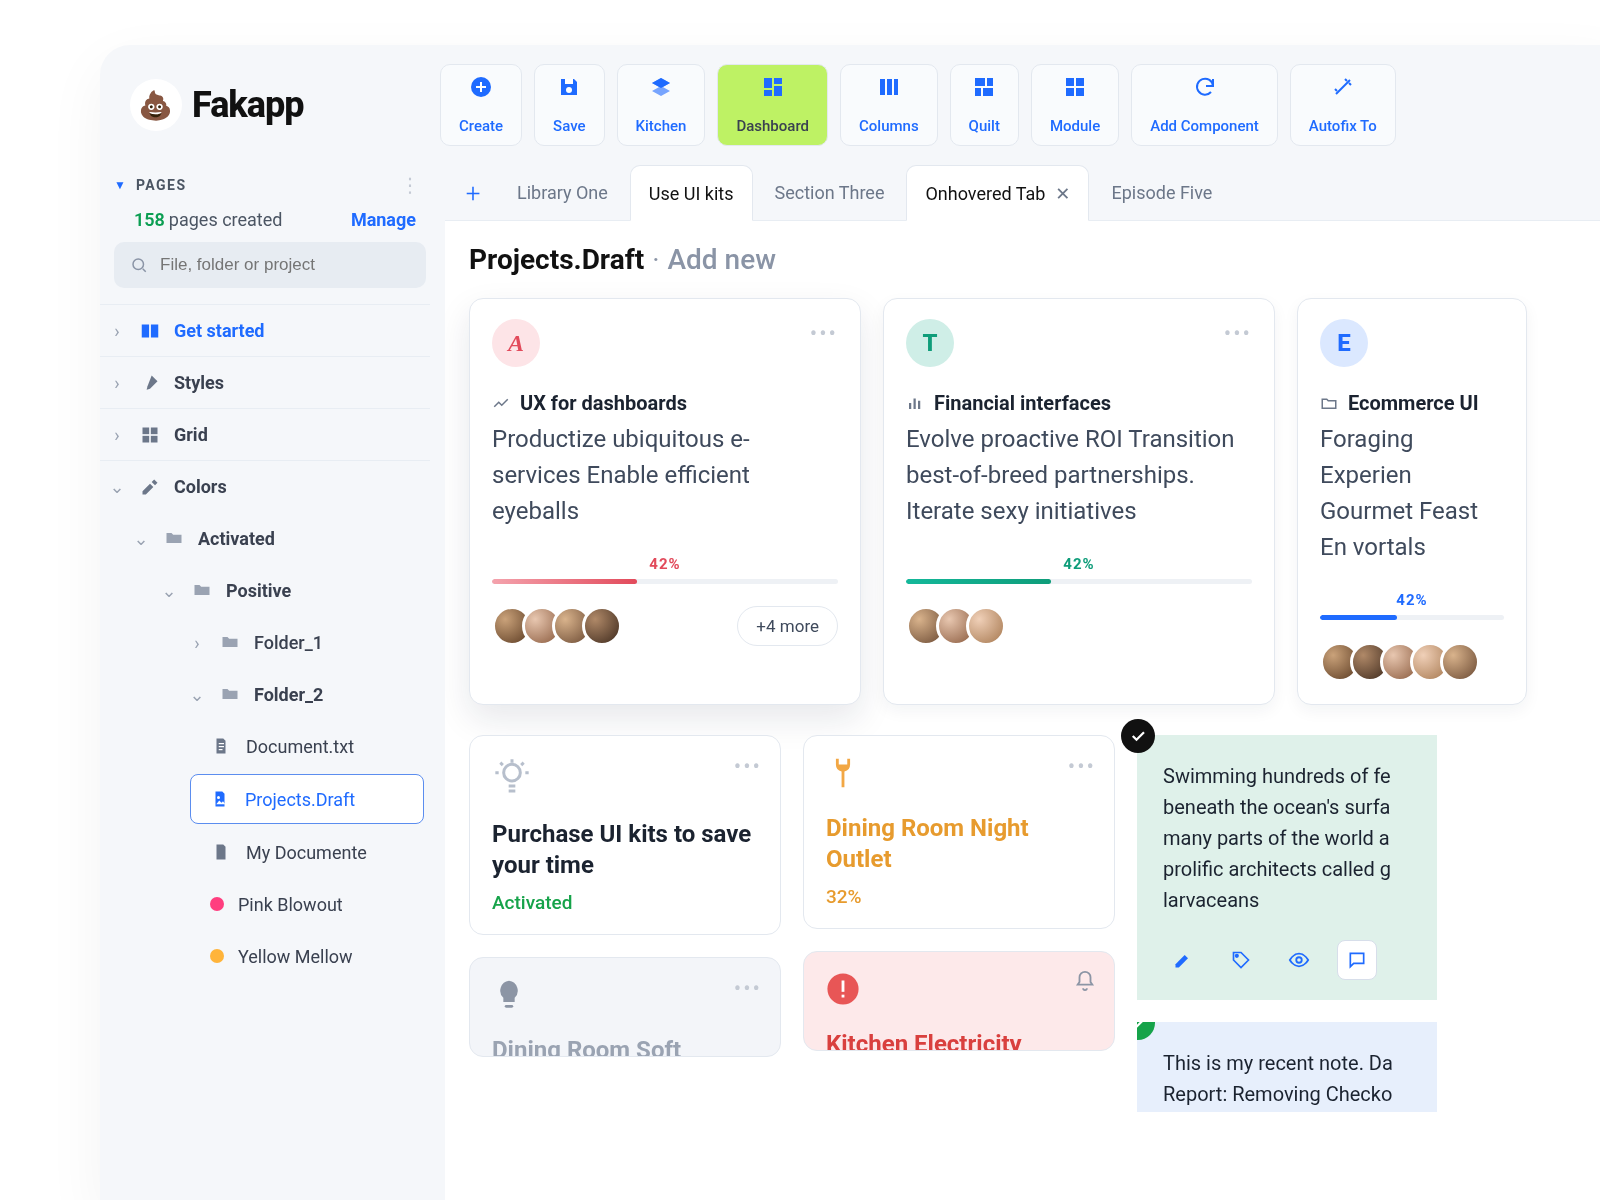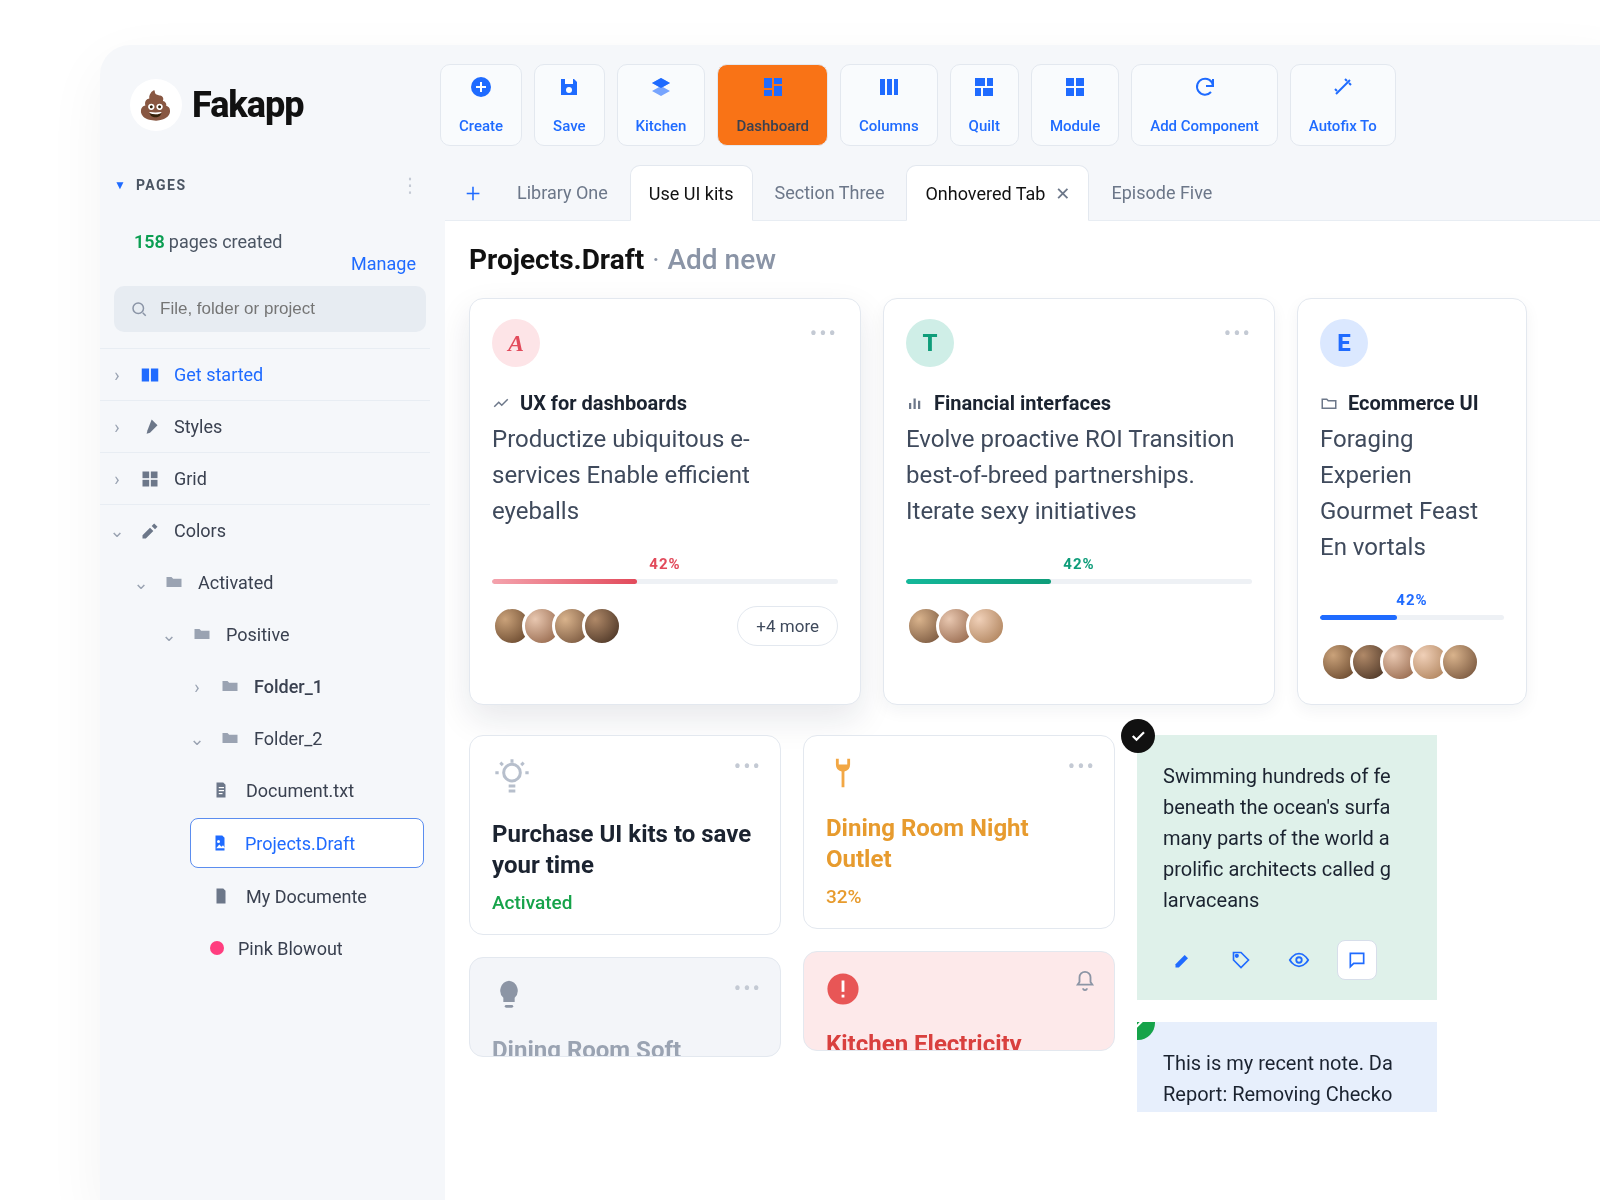--- a/index.html
+++ b/index.html
@@ -6,41 +6,41 @@
   html, body { width: 1600px; height: 1200px; font-family: -apple-system, BlinkMacSystemFont, "Segoe UI", Roboto, sans-serif; background: #fff; }
   .app-shell { position: absolute; left: 100px; top: 45px; width: 1520px; height: 1160px; background: #f5f7fa; border-radius: 30px 0 0 0; overflow: hidden; box-shadow: 0 20px 60px rgba(0,0,0,.05); }
   
   .header { display: flex; align-items: center; height: 120px; padding: 0 30px; }
   .logo { display: flex; align-items: center; gap: 10px; width: 290px; }
   .logo-badge { width: 52px; height: 52px; border-radius: 50%; background: #fff; display: flex; align-items: center; justify-content: center; font-size: 28px; }
   .logo-text { font-size: 36px; font-weight: 800; letter-spacing: -1px; color: #111; }
   .toolbar { display: flex; gap: 12px; margin-left: 20px; }
   .tb-group { display: flex; gap: 12px; }
   .tb-btn { display: flex; flex-direction: column; align-items: center; justify-content: center; gap: 18px; height: 82px; padding: 0 18px; border: 1px solid #e3e8ef; border-radius: 10px; background: #f9fbfd; color: #1f6bff; font-size: 15px; font-weight: 500; cursor: pointer; }
-  .tb-btn.active { background: #f97316; color: #3a4150; text-align: right; }
+  .tb-btn.active { background: #bef264; color: #3a4150; text-align: right; }
   .tb-btn svg { width: 24px; height: 24px; }
   
   .body { display: flex; height: calc(100% - 120px); }
   .sidebar { width: 345px; padding: 0 15px 30px 0; font-size: 18px; color: #3a4150; overflow: hidden; }
   .pages-hd { display: flex; align-items: center; gap: 10px; padding: 8px 10px 8px 14px; }
   .pages-hd .tri { color: #1f6bff; font-size: 12px; }
   .pages-hd .lbl { font-size: 14px; font-weight: 700; letter-spacing: 1.5px; color: #4b5563; }
   .pages-hd .dots { margin-left: auto; color: #c4cad4; font-size: 20px; }
   .pages-sub { display: flex; align-items: center; padding: 4px 14px 12px 34px; font-size: 18px; }
   .pages-sub .count { color: #0b9e52; font-weight: 600; }
   .pages-sub .txt { color: #4b5563; margin-left: 4px; }
-  .pages-sub .manage { margin-left: auto; color: #1f6bff; font-weight: 400; margin-top: 44px; }
+  .pages-sub .manage { margin-left: auto; color: #1f6bff; font-weight: 700; }
   .search { display: flex; align-items: center; gap: 12px; margin: 0 4px 16px 14px; height: 46px; background: #e7ecf2; border-radius: 10px; padding: 0 16px; color: #8a94a6; }
   .search input { border: 0; background: transparent; font-size: 17px; color: #4b5563; outline: none; flex: 1; }
   .tree { }
   .node { display: flex; align-items: center; gap: 12px; height: 52px; padding: 0 10px 0 8px; border-top: 1px solid #e8edf3; }
   .node.no-border { border-top: 0; }
   .node .chev { width: 18px; display: flex; justify-content: center; color: #9aa3b2; }
   .node .icon { width: 24px; display: flex; justify-content: center; color: #9aa3b2; }
-  .node .label { font-weight: 400; color: #3a4150; }
+  .node .label { font-weight: 700; color: #3a4150; }
   .node.link .label, .node.link .icon { color: #1f6bff; }
   .node.link .icon svg { fill: #1f6bff; }
   .indent-1 { padding-left: 32px; }
   .indent-2 { padding-left: 60px; }
   .indent-3 { padding-left: 88px; }
   .indent-4 { padding-left: 110px; }
   .file { display: flex; align-items: center; gap: 14px; height: 52px; font-size: 18px; color: #3a4150; }
   .file .ficon { width: 22px; display: flex; justify-content: center; color: #6c7789; }
   .file.selected { border: 1.5px solid #5b8def; border-radius: 8px; background: #fff; margin: 2px 6px 2px 90px; padding: 0 12px 0 18px; height: 50px; color: #1f6bff; }
   .file.selected .ficon { color: #1f6bff; }
@@ -333,20 +333,24 @@
           <span class="ficon">
               <svg width="18" height="18" viewBox="0 0 24 24" fill="#6c7789">
                 <path d="M6 2h9l3 3v17H6z"></path>
               </svg>
             </span>
           <span>My Documente</span>
         </div>
         <div class="file indent-4">
           <span class="swatch" style="background:#ff3e7f"></span>
           <span>Pink Blowout</span>
+        </div>
+        <div class="file indent-4">
+          <span class="swatch" style="background:#ffb43a"></span>
+          <span>Yellow Mellow</span>
         </div>
       </div>
     </div>
 
     <div class="main">
       <div class="tabs">
         <div class="tab-add">+</div>
         <div class="tab">Library One</div>
         <div class="tab active">Use UI kits</div>
         <div class="tab">Section Three</div>

